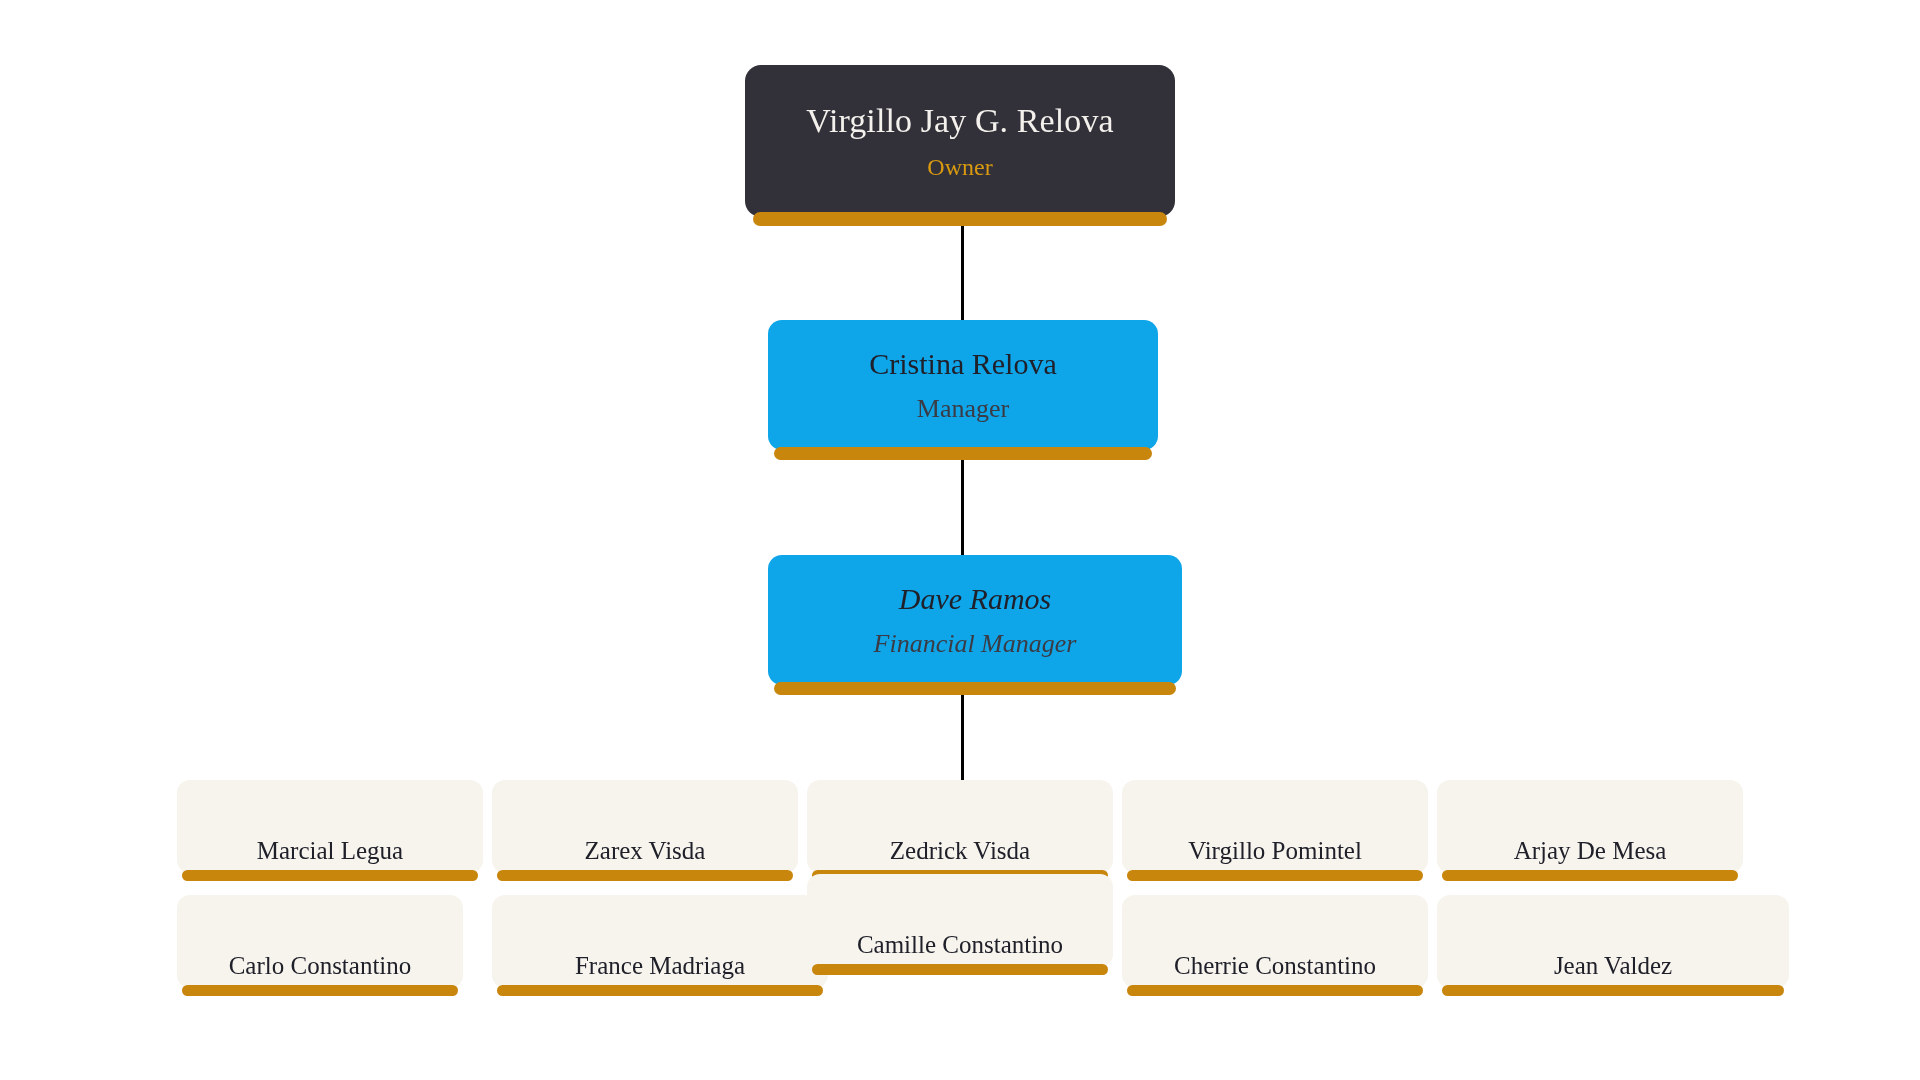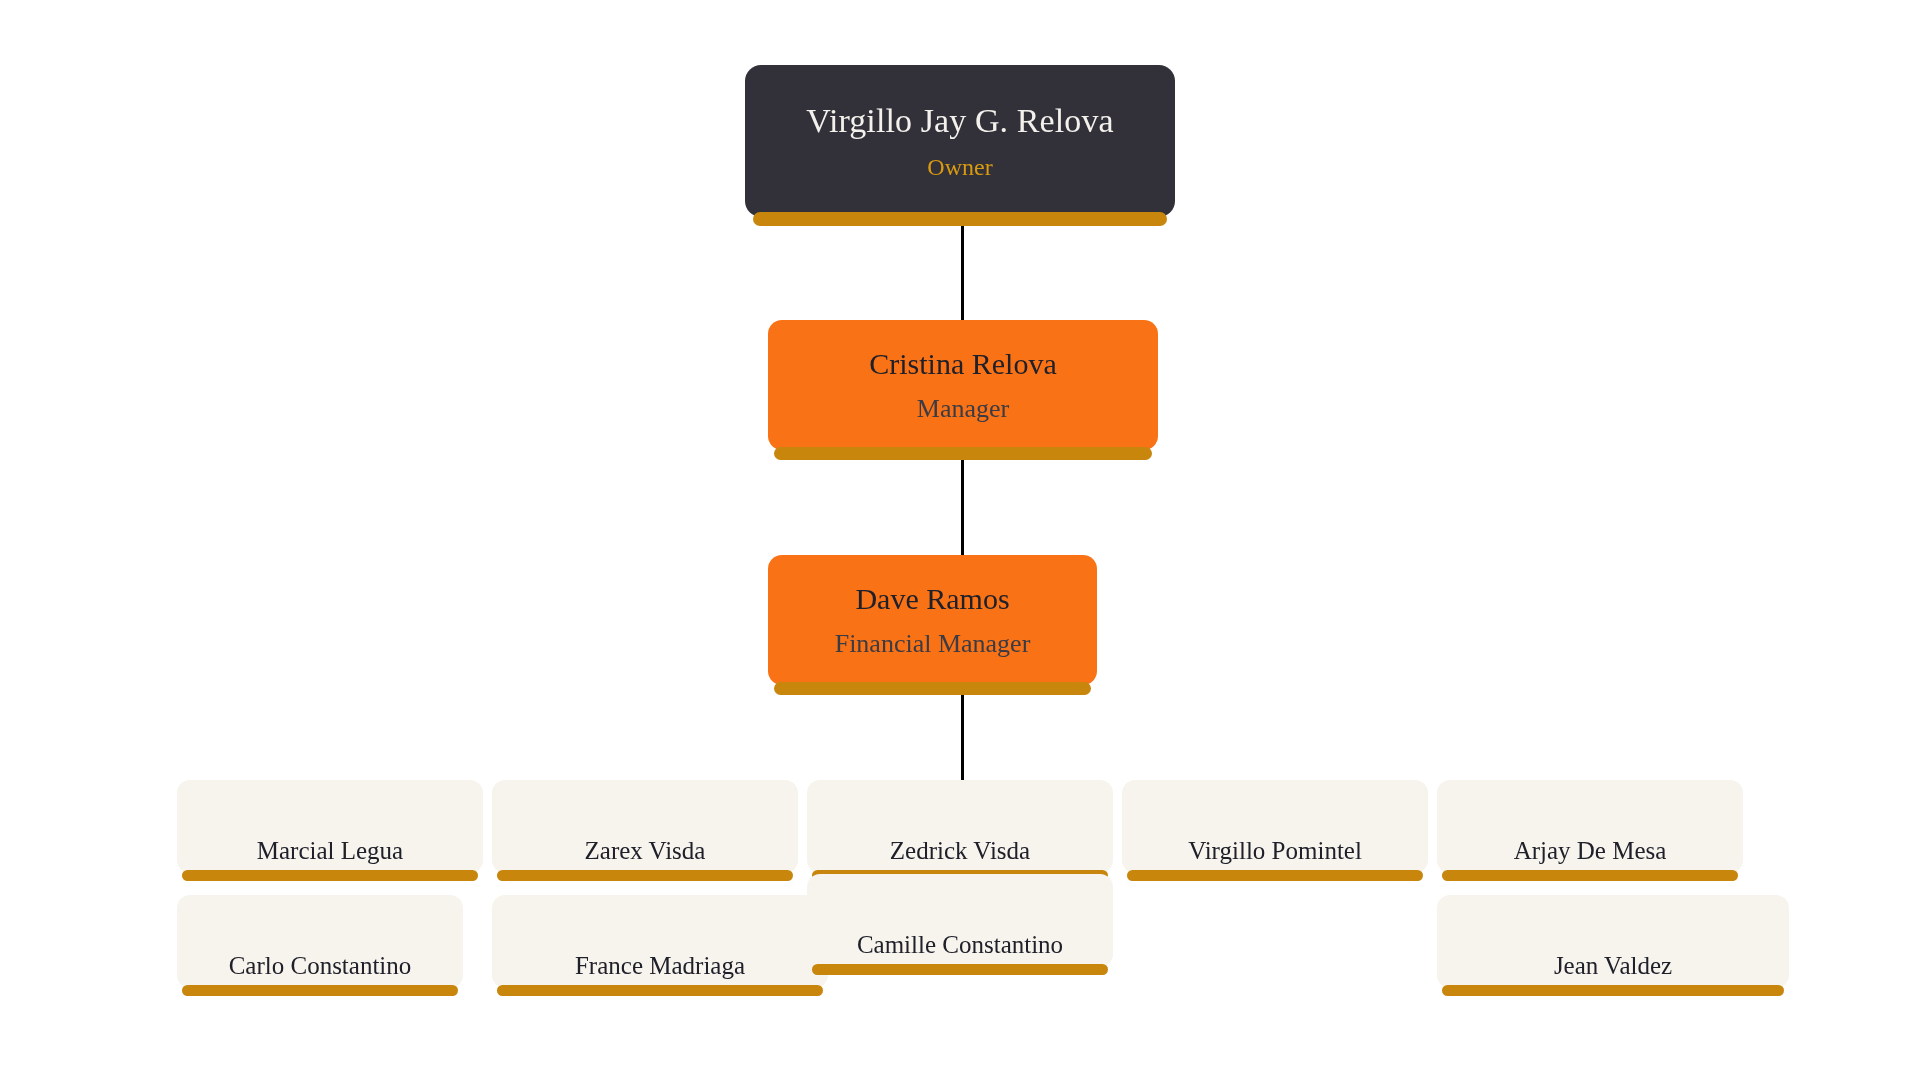--- a/index.html
+++ b/index.html
@@ -70,21 +70,21 @@
   .node-root .node-accent {
     background: #C8860D;
     bottom: -9px;
     height: 14px;
     left: 8px;
     right: 8px;
   }
 
   
   .node-light .node-body {
-    background: #f97316;
+    background: #0ea5e9;
     height: 130px;
   }
   .node-light .node-name {
     color: #20202A;
     font-size: 30px;
     line-height: 1.18;
   }
   .node-light .node-title {
     color: #3B3B45;
     font-size: 26px;
@@ -138,21 +138,21 @@
   </div>
 
   <div class="node node-light" style="left:768px; top:320px; width:390px;">
     <div class="node-body">
       <div class="node-name">Cristina Relova</div>
       <div class="node-title">Manager</div>
       <div class="node-accent"></div>
     </div>
   </div>
 
-  <div class="node node-light" style="left:768px; top:555px; width:329px;">
+  <div class="node node-light" style="left:768px; top:555px; width:414px;font-style:italic;">
     <div class="node-body">
       <div class="node-name">Dave Ramos</div>
       <div class="node-title">Financial Manager</div>
       <div class="node-accent"></div>
     </div>
   </div>
 
   <div class="node node-leaf" style="left:177px; top:780px; width:306px;">
     <div class="node-body">
       <div class="node-name">Marcial Legua</div>
@@ -202,20 +202,26 @@
     </div>
   </div>
 
   <div class="node node-leaf" style="left:807px; top:874px; width:306px;">
     <div class="node-body">
       <div class="node-name">Camille Constantino</div>
       <div class="node-accent"></div>
     </div>
   </div>
 
+  <div class="node node-leaf" style="left:1122px; top:895px; width:306px;">
+    <div class="node-body">
+      <div class="node-name">Cherrie Constantino</div>
+      <div class="node-accent"></div>
+    </div>
+  </div>
 
   <div class="node node-leaf" style="left:1437px; top:895px; width:352px;">
     <div class="node-body">
       <div class="node-name">Jean Valdez</div>
       <div class="node-accent"></div>
     </div>
   </div>
 
 </div>
 

